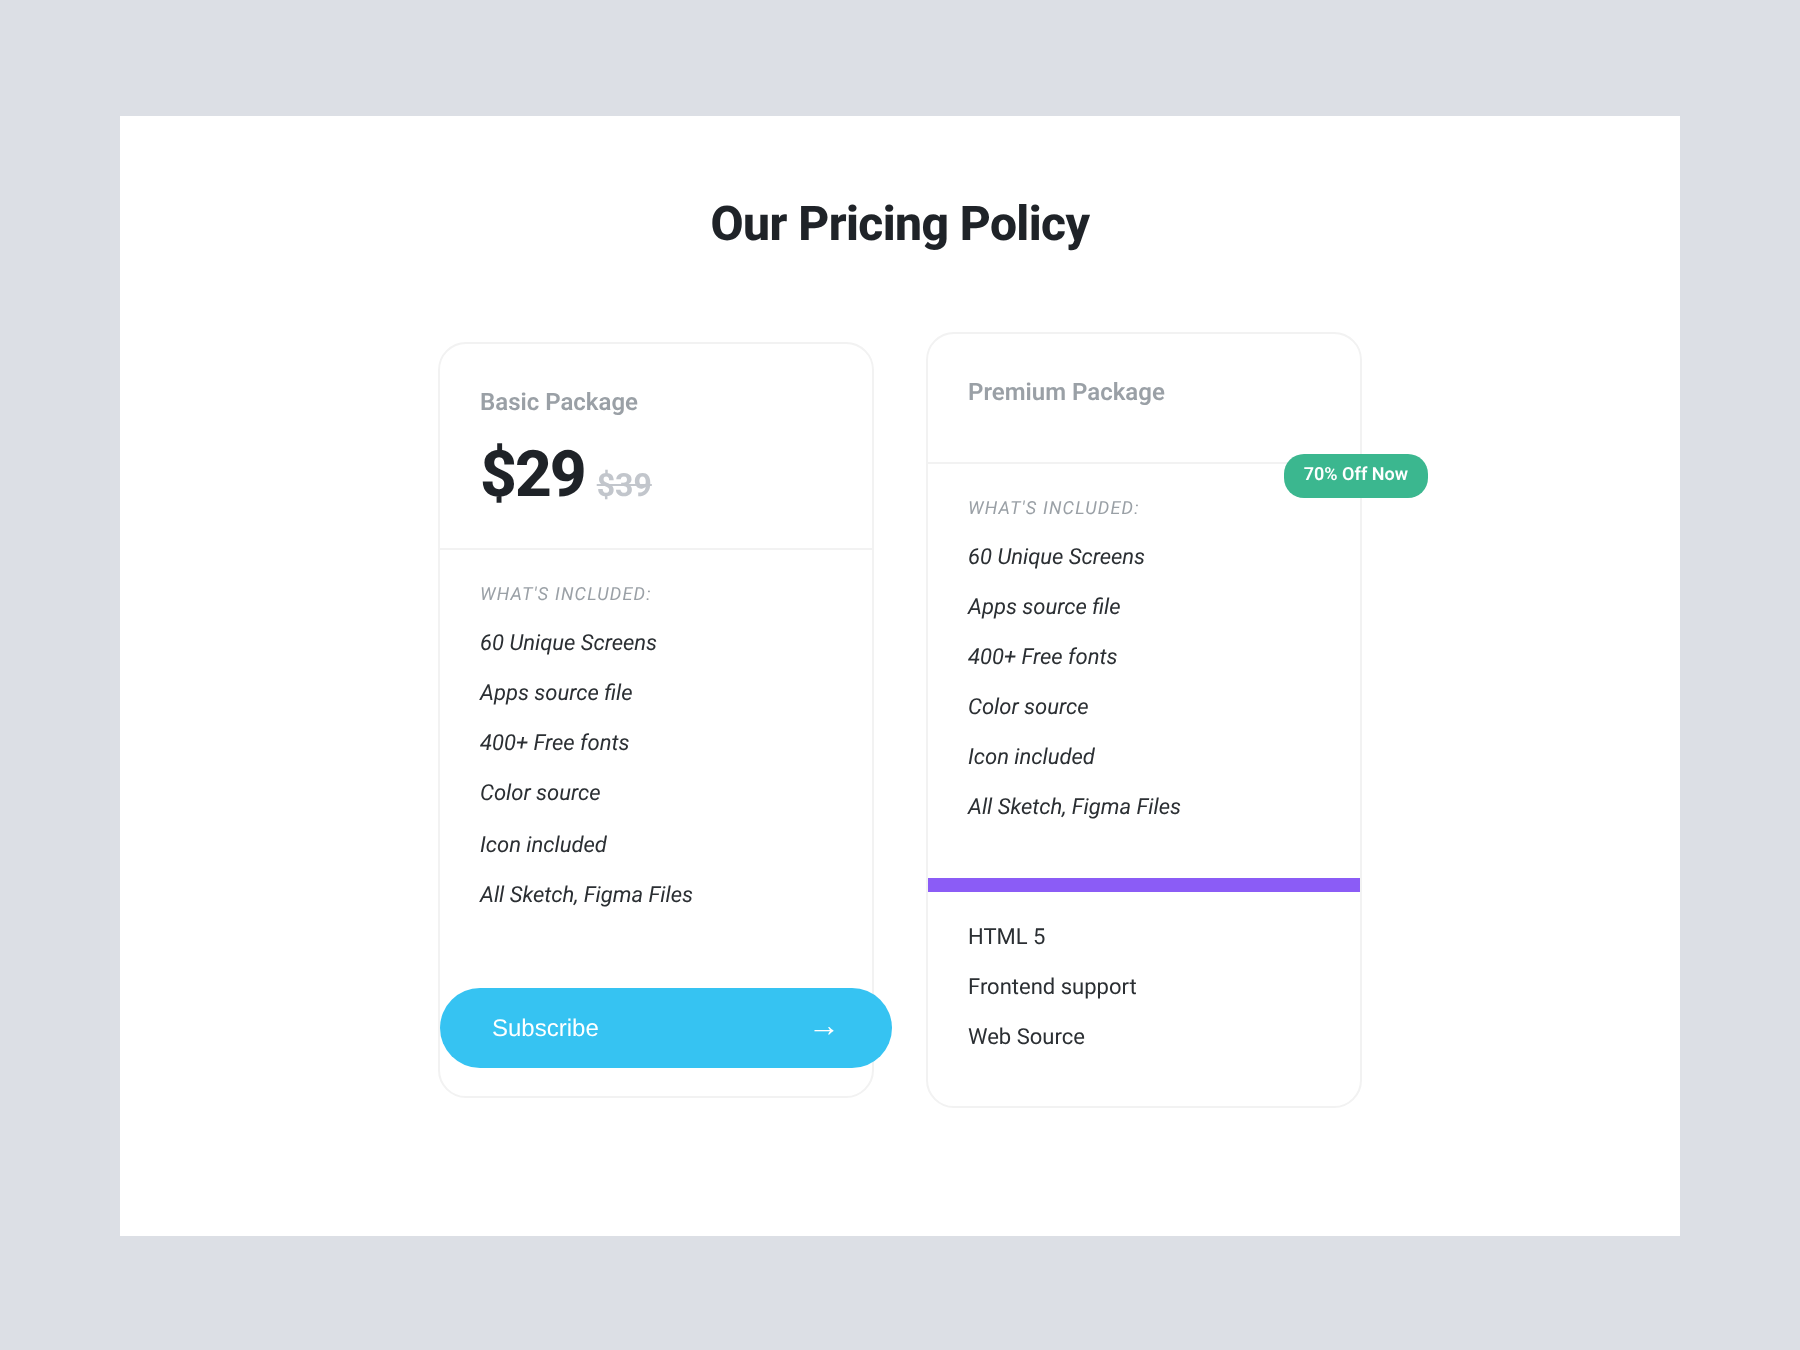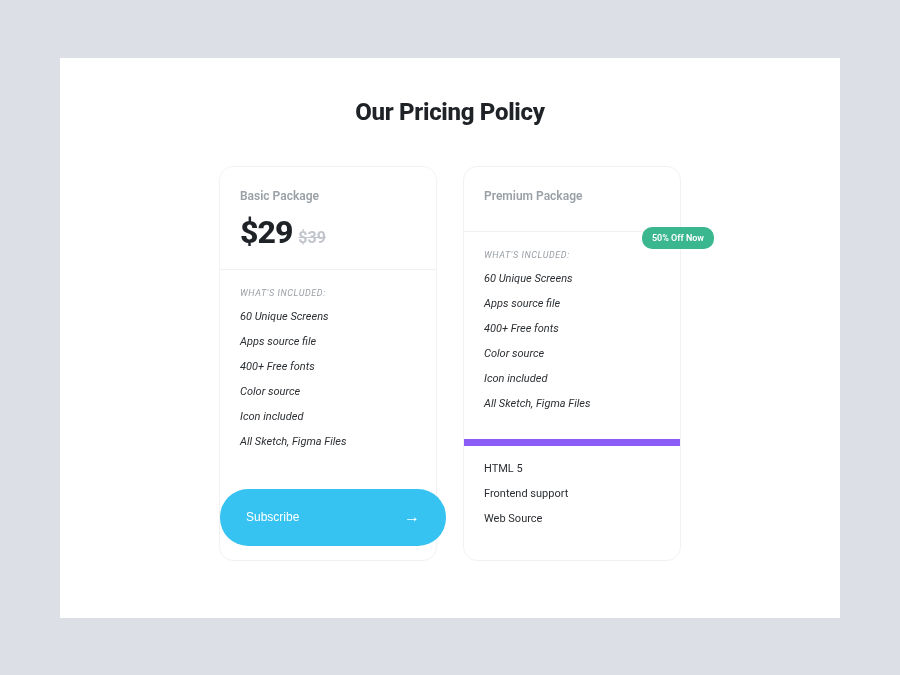--- a/index.html
+++ b/index.html
@@ -25,20 +25,21 @@
     font-weight: 800;
     font-size: 24px;
     color: #1f2328;
     letter-spacing: -0.3px;
     margin-bottom: 40px;
   }
   .cards {
     display: flex;
     gap: 26px;
     justify-content: center;
+    align-items: center;
   }
   .card {
     width: 218px;
     border: 1px solid #f2f2f2;
     border-radius: 14px;
     position: relative;
     overflow: visible;
     background: #fff;
   }
   .head {
@@ -100,21 +101,21 @@
     border-top: 7px solid #8b5cf6;
     padding: 16px 20px 16px 20px;
   }
   .cta {
     margin: 12px -10px 14px 0;
     width: calc(100% + 10px);
     background: #36c3f2;
     color: #fff;
     border: none;
     border-radius: 28px;
-    height: 57px;
+    height: 40px;
     display: flex;
     align-items: center;
     justify-content: space-between;
     padding: 0 26px;
     font-size: 12px;
     font-weight: 500;
     cursor: pointer;
   }
   .arrow { font-size: 16px; }
 </style>
@@ -143,21 +144,21 @@
         <div class="feat">Icon included</div>
         <div class="feat">All Sketch, Figma Files</div>
       </div>
       <button class="cta">
         <span>Subscribe</span>
         <span class="arrow">→</span>
       </button>
     </div>
 
     <div class="card">
-      <div class="badge">50% Off Now</div>
+      <div class="badge">70% Off Now</div>
       <div class="head">
         <div class="pkg">Premium Package</div>
       </div>
       <div class="body">
         <div class="label">WHAT'S INCLUDED:</div>
         <div class="feat">60 Unique Screens</div>
         <div class="feat">Apps source file</div>
         <div class="feat">400+ Free fonts</div>
         <div class="feat">Color source</div>
         <div class="feat">Icon included</div>

